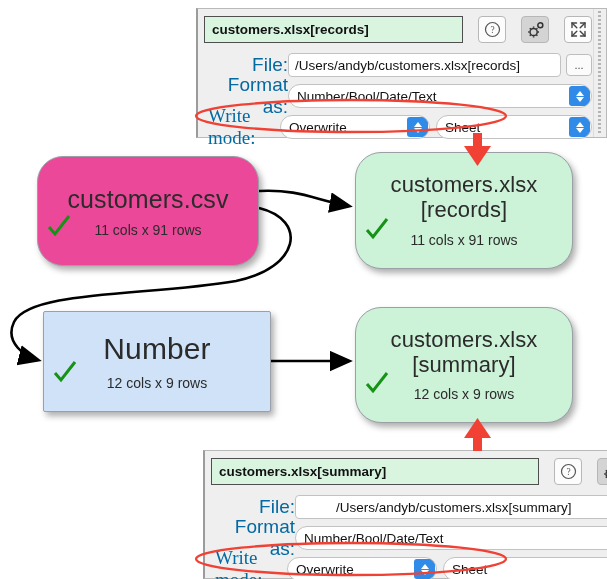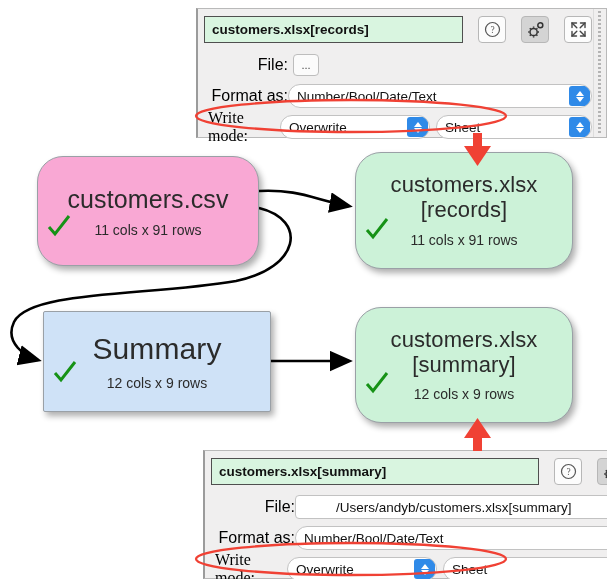--- a/index.html
+++ b/index.html
@@ -37,21 +37,21 @@
     text-align:center;
   }
   .node .check{
     position:absolute;
     left:8px;bottom:26px;
     width:26px;height:26px;
   }
 
   #node-csv{
     left:37px;top:156px;width:222px;height:110px;
-    background:#f9a8d4;border-radius:26px;
+    background:#ec4899;border-radius:26px;
   }
   #node-csv .title{font-size:25px;}
 
   #node-records{
     left:355px;top:152px;width:218px;height:117px;
     background:#ccf2d8;border-radius:26px;
   }
   #node-records .title{font-size:22px;}
 
   #node-summary{
@@ -107,21 +107,21 @@
     flex:none;
   }
   .hbtn.active{background:#d4d4d4;}
 
   .row{
     position:absolute;left:6px;right:14px;height:24px;
     display:flex;align-items:center;
   }
   .row .lbl{
     width:84px;text-align:right;
-    font-size:16px;color:#000000;flex:none;
+    font-size:19px;color:#0369a1;flex:none;
   }
   .row .lbl.wide{width:72px;font-family:Liberation Serif, serif;}
 
   .field{
     box-sizing:border-box;height:24px;
     background:#fff;border:1px solid #c2c2c2;border-radius:4px;
     display:flex;align-items:center;padding:0 6px;
     font-size:13.5px;color:#111;overflow:hidden;white-space:nowrap;
   }
   .ellipsisbtn{
@@ -187,21 +187,21 @@
   <div class="node" id="node-records">
     <div class="title">customers.xlsx
 [records]</div>
     <div class="sub">11 cols x 91 rows</div>
     <svg class="check" viewBox="0 0 26 26">
       <path d="M3,14 L9,21 L23,3" fill="none" stroke="#169216" stroke-width="3"></path>
     </svg>
   </div>
 
   <div class="node" id="node-summary">
-    <div class="title">Summary</div>
+    <div class="title">Number</div>
     <div class="sub">12 cols x 9 rows</div>
     <svg class="check" viewBox="0 0 26 26">
       <path d="M3,14 L9,21 L23,3" fill="none" stroke="#169216" stroke-width="3"></path>
     </svg>
   </div>
 
   <div class="node" id="node-sumout">
     <div class="title">customers.xlsx
 [summary]</div>
     <div class="sub">12 cols x 9 rows</div>
@@ -244,20 +244,21 @@
               <path d="M15,2 L10.2,6.8"></path>
             <path d="M6.5,15 H2 V10.5"></path>
               <path d="M2,15 L6.8,10.2"></path>
           </g>
         </svg>
       </div>
     </div>
 
     <div class="row" style="top:44px;">
       <div class="lbl">File:</div>
+      <div class="field" style="flex:1;">/Users/andyb/customers.xlsx[records]</div>
       <div class="ellipsisbtn">...</div>
     </div>
 
     <div class="row" style="top:75px;">
       <div class="lbl">Format as:</div>
       <div class="combo" style="flex:1;">
         <span>Number/Bool/Date/Text</span>
         <span class="stepper">
             <i class="up"></i>
             <i class="dn"></i>

